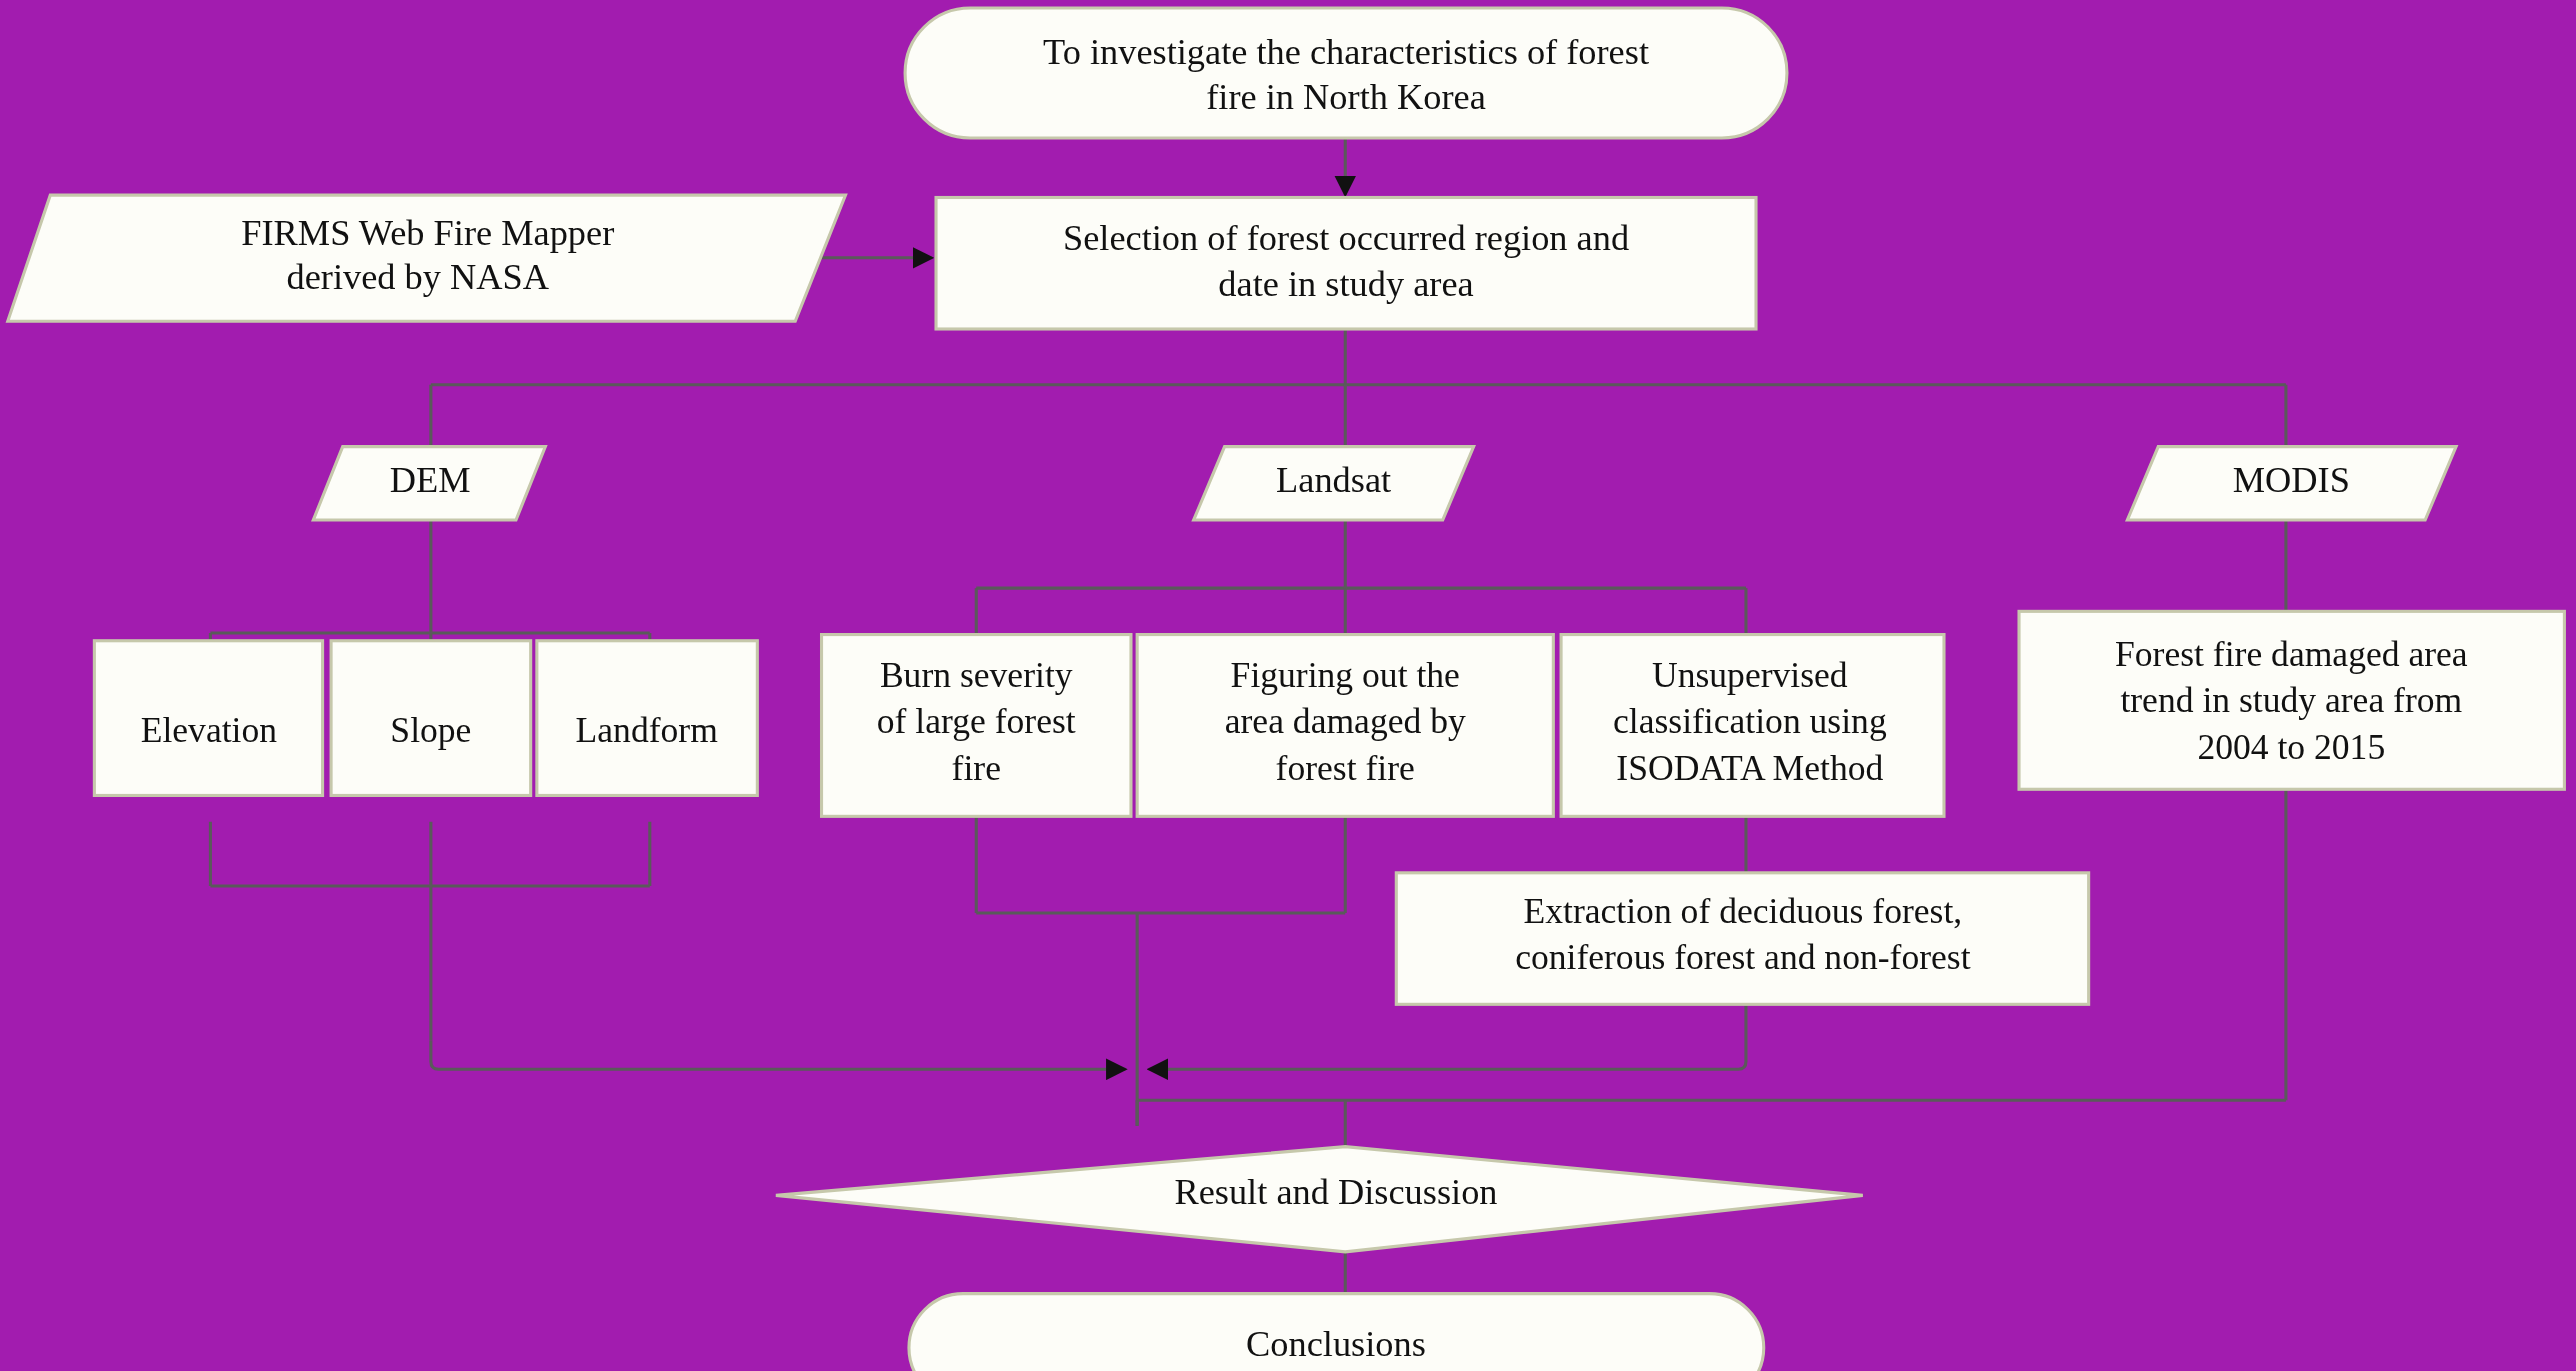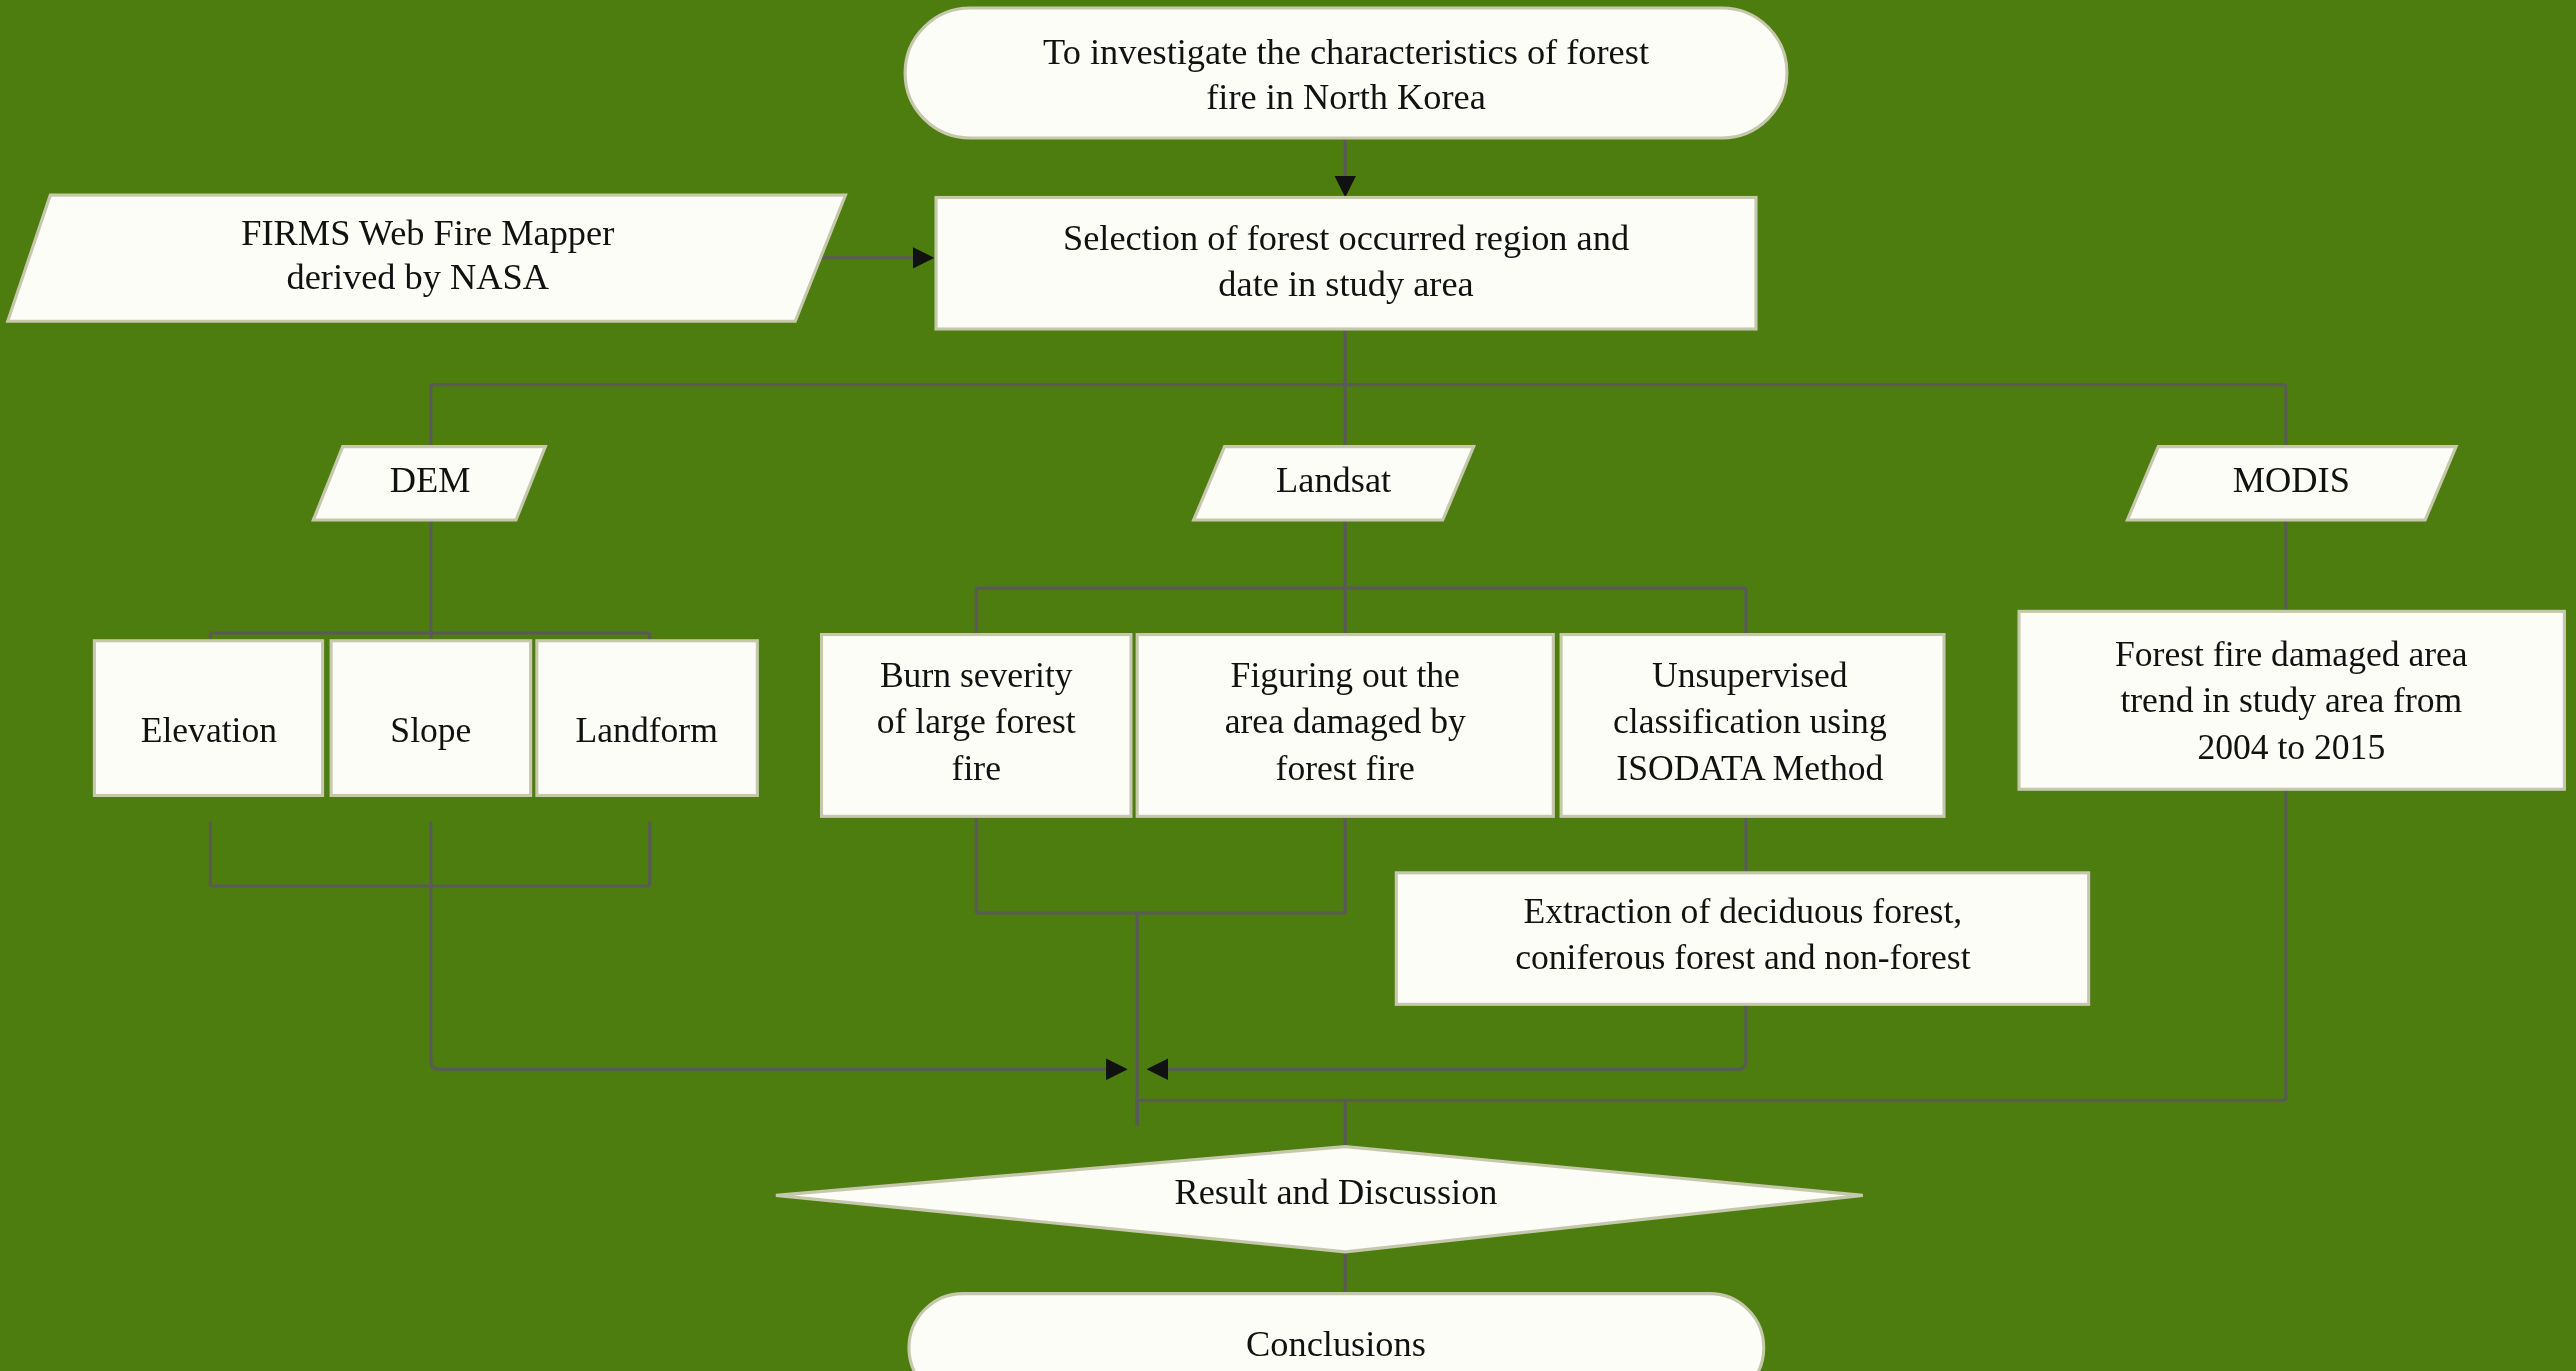--- a/index.html
+++ b/index.html
@@ -10,21 +10,21 @@
   body {
     width: 2576px;
     height: 1372px;
     font-family: "Liberation Serif", "DejaVu Serif", serif;
     overflow: hidden;
   }
   #flowchart-root {
     position: relative;
     width: 2576px;
     height: 1372px;
-    background: #4d7c0f;
+    background: #a21caf;
   }
   svg#flow-svg {
     position: absolute;
     top: 0;
     left: 0;
     width: 2576px;
     height: 1372px;
     display: block;
   }
   .node-shape {

